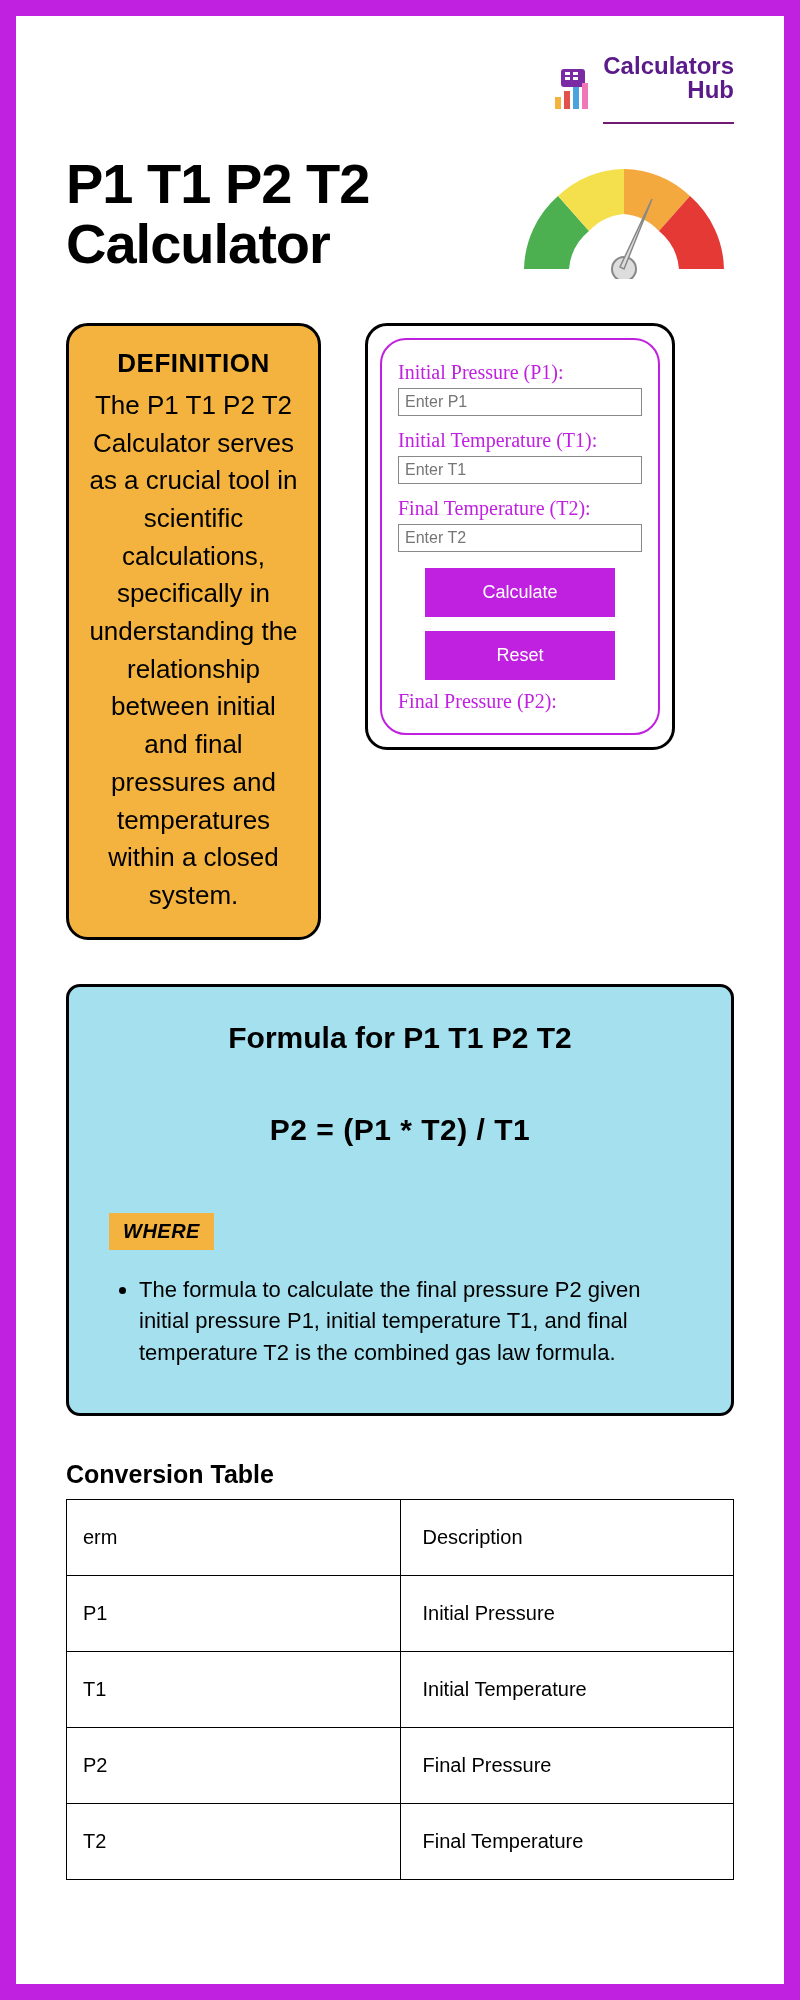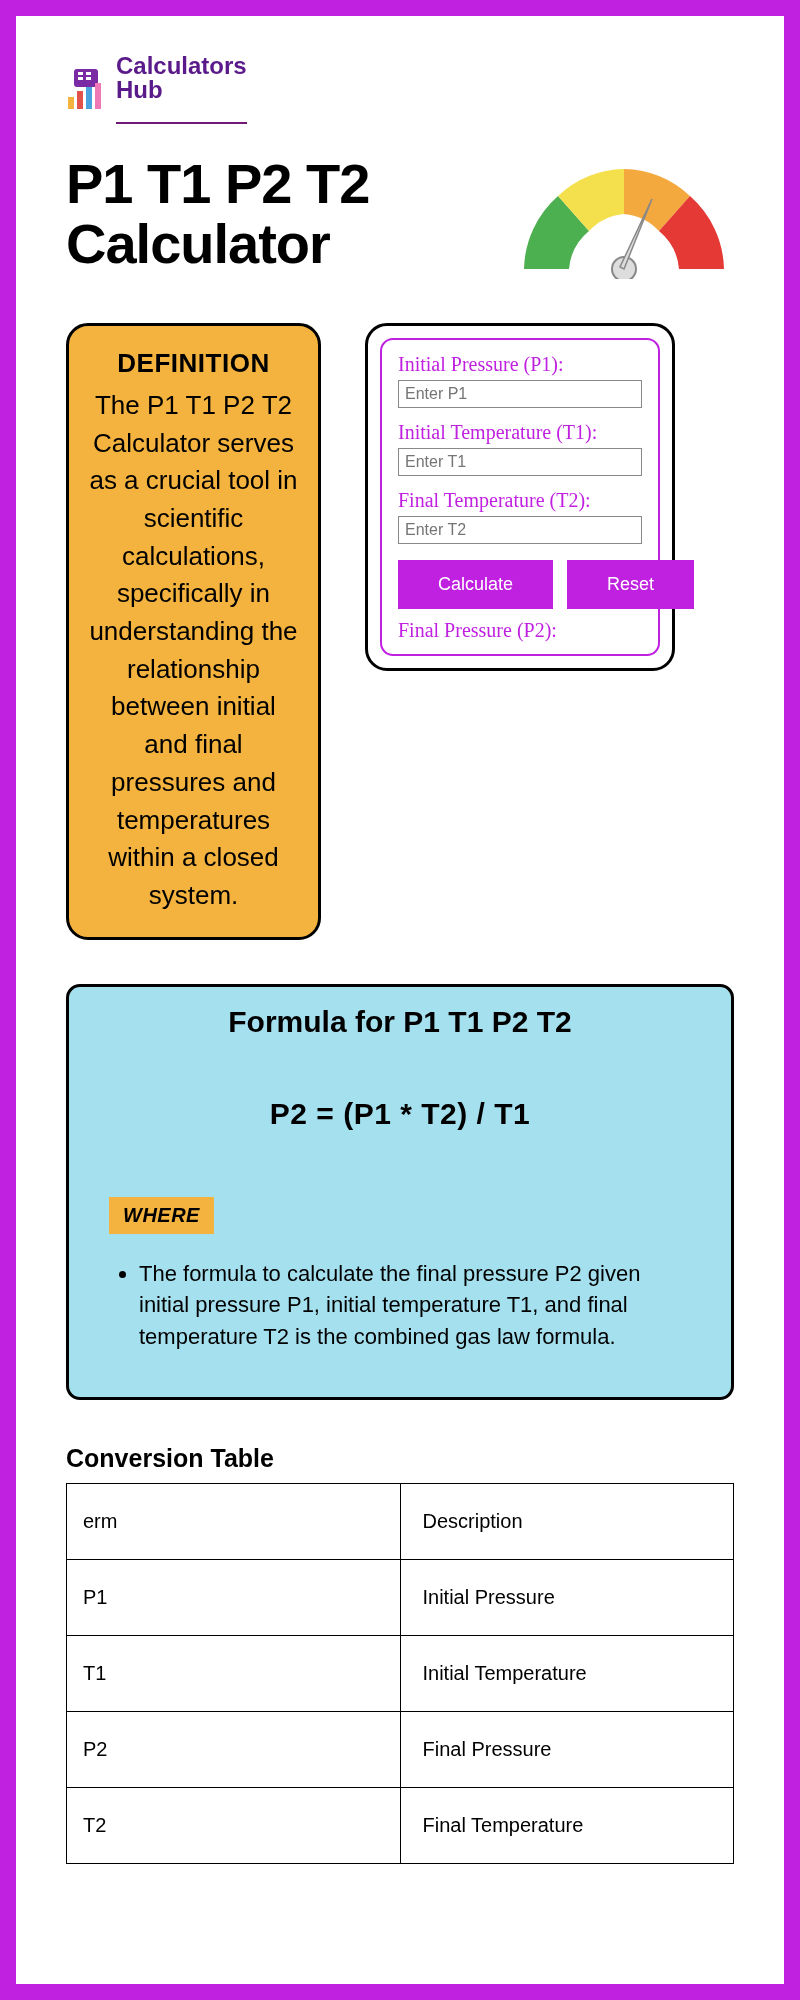--- a/index.html
+++ b/index.html
@@ -1,38 +1,38 @@
 <!DOCTYPE html>
 <html><head>
 <meta charset="utf-8">
 <style>
 * { box-sizing: border-box; margin: 0; padding: 0; }
 body { width: 800px; height: 2000px; background: #c020e0; font-family: Arial, Helvetica, sans-serif; }
 .page { background: #fff; margin: 16px; height: 1968px; padding: 38px 50px; position: relative; }
-.logo-wrap { text-align: left; margin-bottom: 30px; }
+.logo-wrap { text-align: right; margin-bottom: 30px; }
 .logo { display: inline-flex; align-items: center; gap: 10px; }
 .logo-icon { width: 40px; height: 40px; position: relative; }
 .logo-text { display: flex; flex-direction: column; font-weight: 700; color: #5a1a8a; font-size: 24px; line-height: 1; }
 .logo-text span:last-child { border-bottom: 2px solid #701a75; padding-bottom: 20px; }
 .hero { display: flex; align-items: center; justify-content: space-between; margin-bottom: 48px; }
 .title { font-size: 56px; font-weight: 900; line-height: 1.08; letter-spacing: -1px; }
 .gauge { width: 220px; height: 110px; position: relative; }
 .midrow { display: flex; gap: 44px; align-items: flex-start; margin-bottom: 44px; }
 .definition-box { width: 255px; background: #f4b33e; border: 3.5px solid #000; border-radius: 22px; padding: 22px 20px; text-align: center; }
 .definition-box h3 { font-size: 26px; font-weight: 900; margin-bottom: 8px; letter-spacing: 0.5px; }
 .definition-box p { font-size: 26px; line-height: 1.45; }
 .calc-box { width: 310px; border: 3.5px solid #000; border-radius: 22px; padding: 12px; background: #fff; }
-.calc-inner { border: 2px solid #c020e0; border-radius: 13px; padding: 12px 16px; }
+.calc-inner { border: 2px solid #c020e0; border-radius: 26px; padding: 20px 16px; }
 .field { margin-bottom: 12px; }
 .field label { color: #c020e0; font-family: Georgia, 'Times New Roman', serif; font-size: 20px; display: block; margin-bottom: 4px; line-height: 1.2; }
 .field input { width: 100%; border: 1px solid #888; padding: 4px 6px; font-size: 16px; font-family: Arial, sans-serif; color: #555; }
-.btn-wrap { display: flex; flex-direction: row; align-items: center; gap: 14px; margin: 16px 0 10px; }
+.btn-wrap { display: flex; flex-direction: column; align-items: center; gap: 14px; margin: 16px 0 10px; }
 .btn { background: #c020e0; color: #fff; border: none; padding: 14px 40px; font-size: 18px; cursor: pointer; width: 190px; text-align: center; }
 .result-label { color: #c020e0; font-family: Georgia, 'Times New Roman', serif; font-size: 20px; }
-.formula-box { background: #a5e0ef; border: 3.5px solid #000; border-radius: 14px; padding: 18px 40px 44px; margin-bottom: 44px; }
+.formula-box { background: #a5e0ef; border: 3.5px solid #000; border-radius: 14px; padding: 34px 40px 44px; margin-bottom: 44px; }
 .formula-box h2 { text-align: center; font-size: 30px; font-weight: 700; margin-bottom: 58px; }
 .formula-eq { text-align: center; font-size: 30px; font-weight: 700; margin-bottom: 66px; letter-spacing: 0.5px; }
 .where-badge { display: inline-block; background: #f4b33e; padding: 7px 14px; font-style: italic; font-weight: 900; font-size: 20px; margin-bottom: 24px; letter-spacing: 0.5px; }
 .formula-desc { list-style: disc; padding-left: 30px; font-size: 22px; line-height: 1.45; }
 .conv-title { text-align: left; font-weight: 700; font-size: 25px; margin-bottom: 10px; }
 table.conv { width: 100%; border-collapse: collapse; }
 table.conv td { border: 1.5px solid #000; padding: 26px 22px; font-size: 20px; vertical-align: middle; }
 table.conv td:first-child { width: 50%; padding-left: 16px; }
 </style>
 </head>

